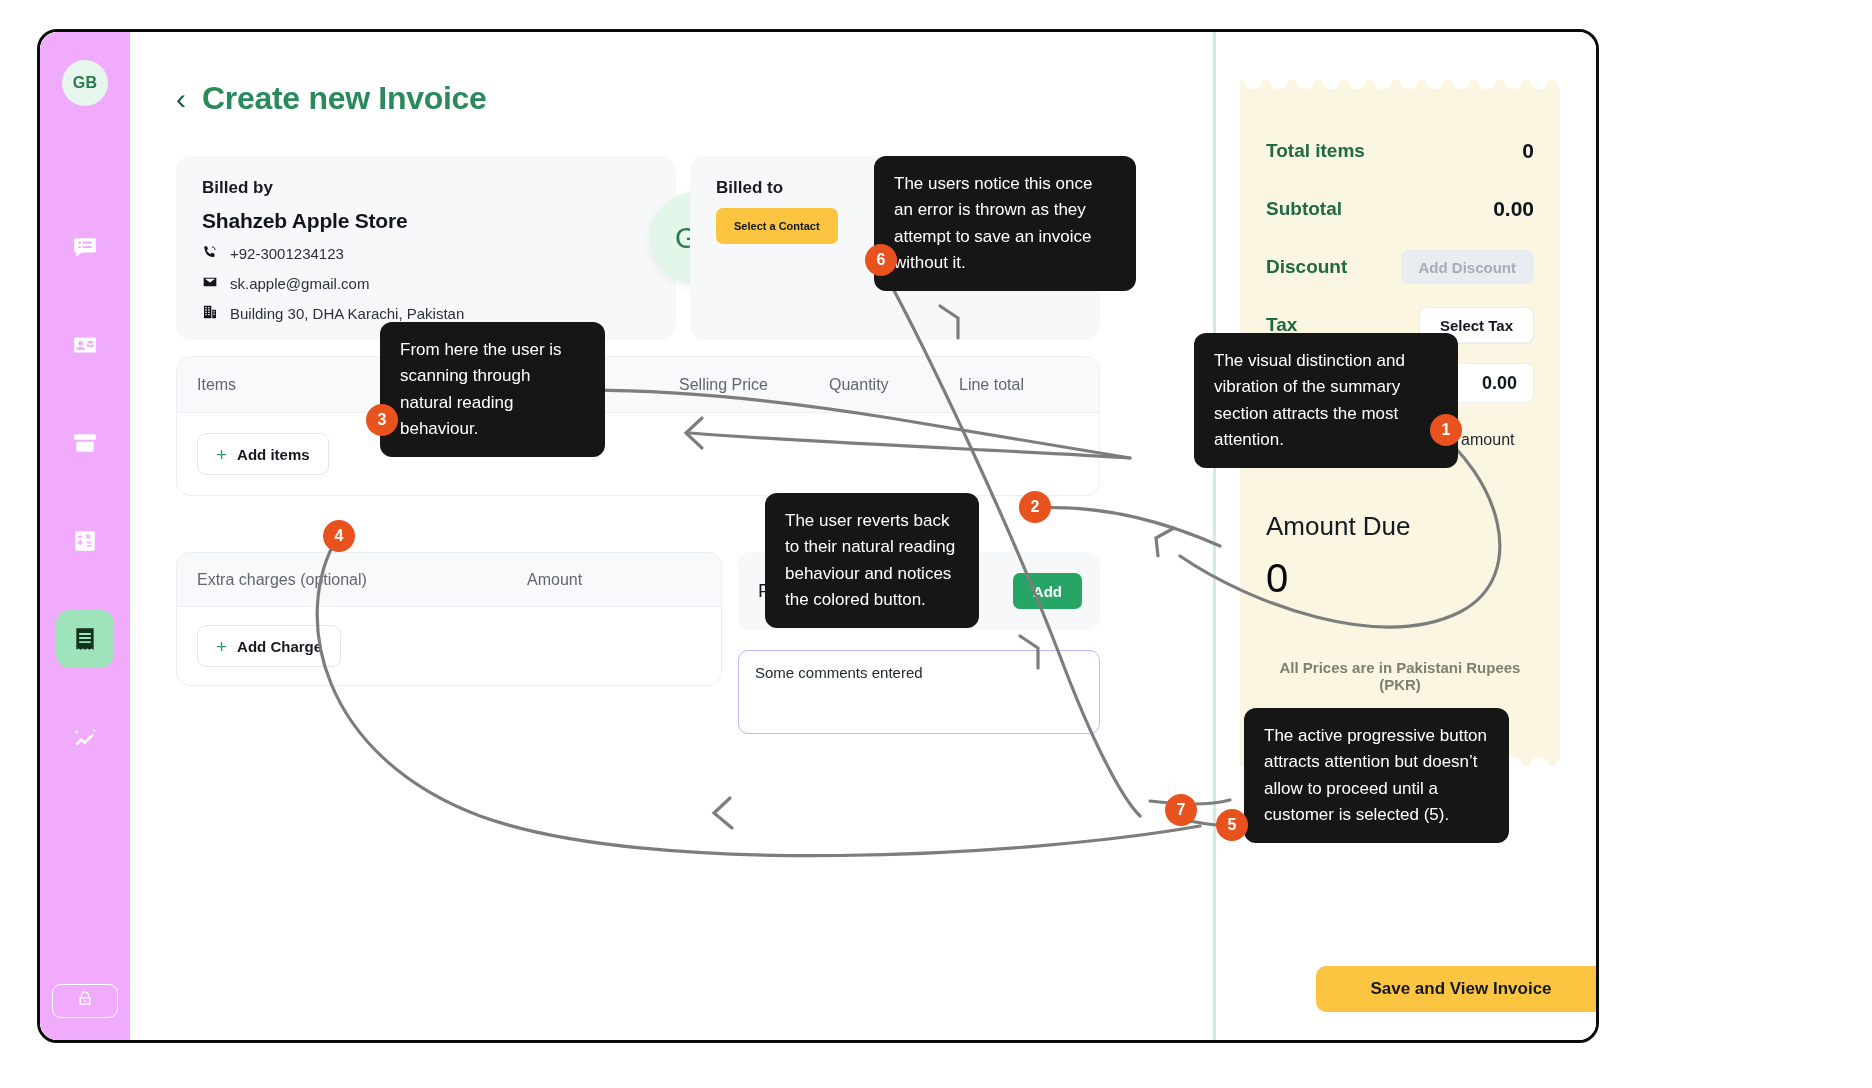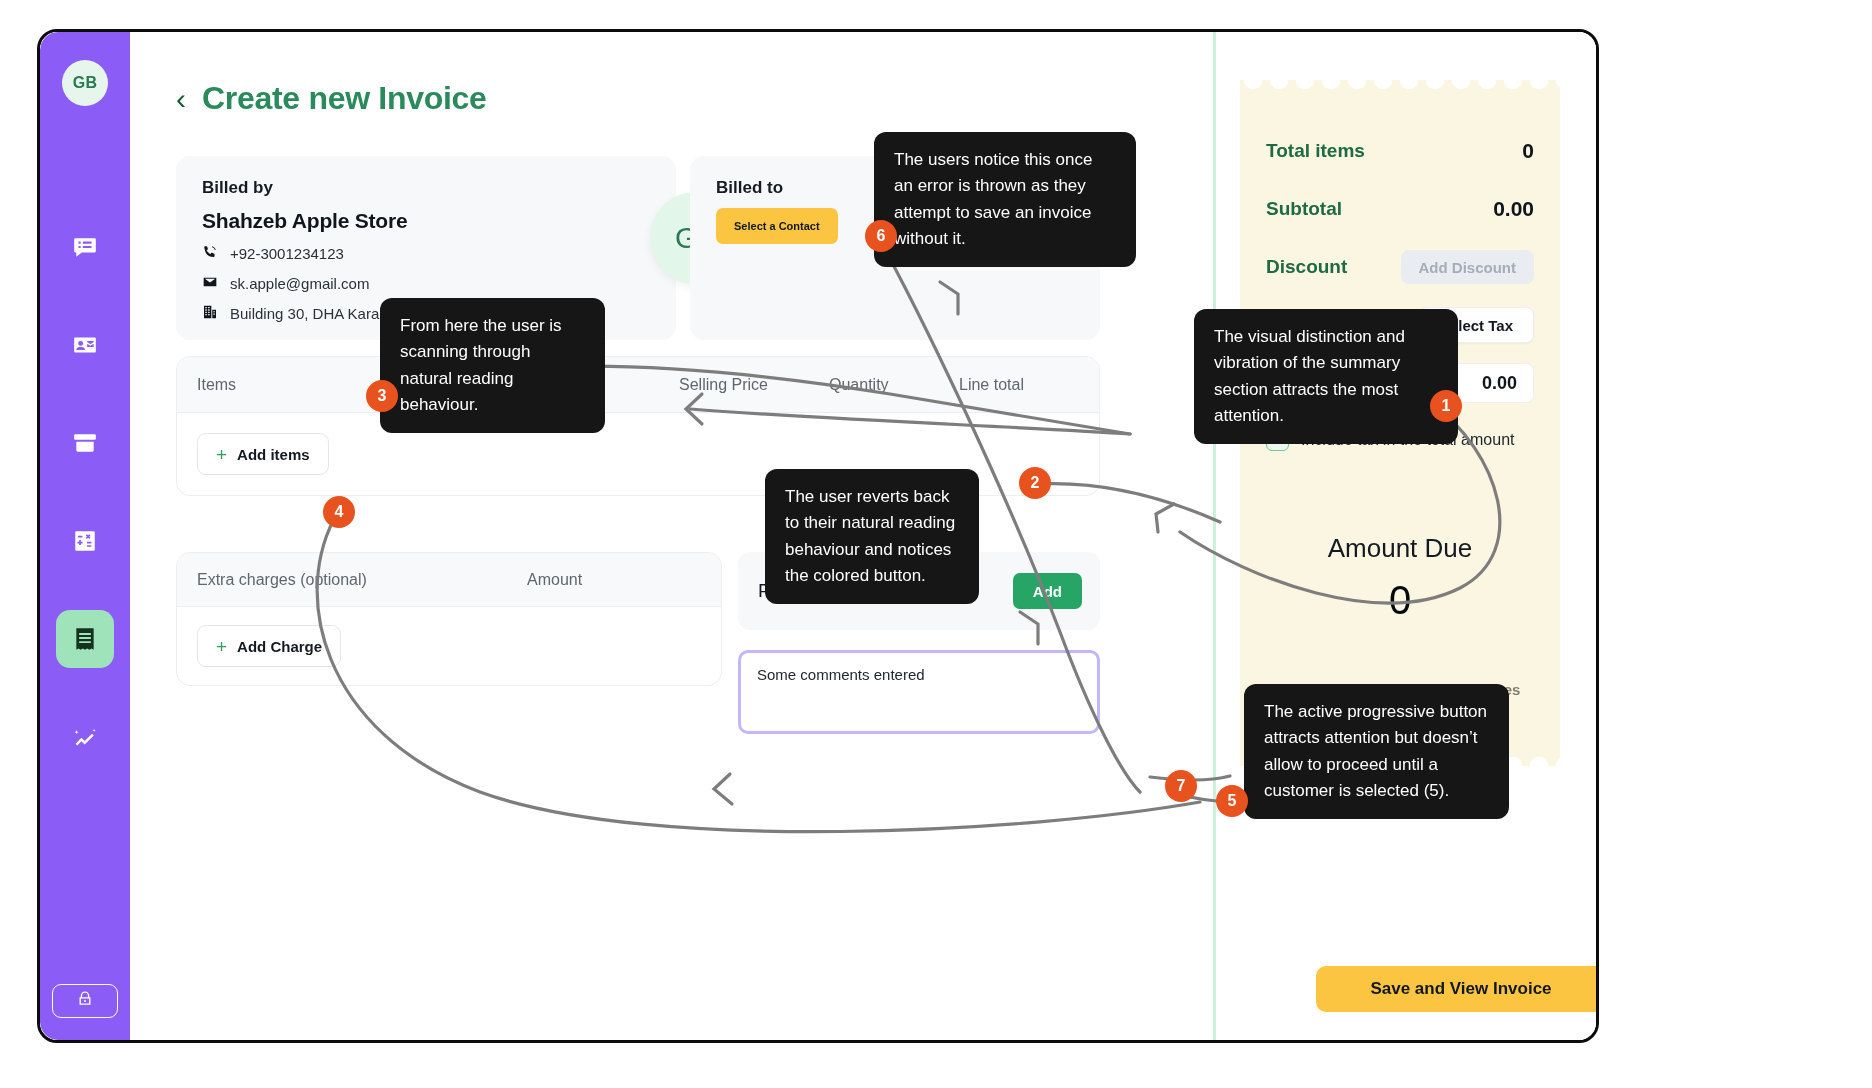--- a/index.html
+++ b/index.html
@@ -28,21 +28,21 @@
     left: 37px; top: 29px;
     width: 1562px; height: 1014px;
     border-radius: 20px;
     border: 3px solid #0c0c0c;
     pointer-events: none;
   }
 
   
   .sidebar {
     width: 90px; height: 100%;
-    background: #8b5cf6;
+    background: #f0abfc;
     border-radius: 18px 0 0 18px;
     display: flex; flex-direction: column; align-items: center;
     padding-top: 28px; padding-bottom: 22px;
     flex: 0 0 90px;
     position: relative;
   }
   .avatar-circle {
     width: 46px; height: 46px; border-radius: 50%;
     background: #e6f6ec; color: #2a7a51;
     display: flex; align-items: center; justify-content: center;
@@ -183,21 +183,21 @@
   }
   .payment-title { font-size: 19px; font-weight: 400; color: #121820; }
   .add-btn {
     height: 36px; padding: 0 20px; border-radius: 7px;
     background: #27a566; color: #ffffff; border: none;
     font-size: 15px; font-weight: 700; cursor: pointer;
     display: flex; align-items: center;
   }
   .comments-box {
     position: absolute; left: 608px; top: 618px; width: 362px; height: 84px;
-    background: #ffffff; border: 3px solid #c4b5fd; border-radius: 10px;
+    background: #ffffff; border: 1px solid #c4b5fd; border-radius: 10px;
     padding: 13px 16px; font-size: 15px; color: #22282f;
   }
 
   
   .receipt {
     position: absolute; left: 1110px; top: 48px; width: 320px; height: 686px;
     background: #fbf6e2;
   }
   .receipt-zig-top, .receipt-zig-bottom {
     position: absolute; left: 0; width: 100%; height: 14px;
@@ -240,38 +240,38 @@
 
   .tax-check-row { display: flex; align-items: center; gap: 12px; margin-top: 16px; }
   .check-box {
     width: 23px; height: 23px; border-radius: 6px;
     border: 1.6px solid #67cf97; background: #eafaf0;
     display: flex; align-items: center; justify-content: center;
   }
   .check-box svg { width: 14px; height: 14px; }
   .tax-check-label { font-size: 16px; color: #1d242c; }
 
-  .amount-due-wrap { margin-top: 82px; text-align: center; }
+  .amount-due-wrap { margin-top: 60px; }
   .amount-due-label { font-size: 26px; color: #141a21; font-weight: 400; }
   .amount-due-value { font-size: 40px; color: #05080c; font-weight: 400; margin-top: 14px; }
   .currency-note {
     margin-top: 58px; text-align: center;
     font-size: 15px; color: #7e7f6c; font-weight: 600;
   }
 
   .save-btn {
     position: absolute; left: 1186px; top: 934px;
     width: 290px; height: 46px; border-radius: 10px;
     background: #fbc441; color: #111820; border: none;
     font-size: 17px; font-weight: 700; cursor: pointer;
     display: flex; align-items: center; justify-content: center;
   }
 
   
-  #overlay { position: absolute; inset: 0; pointer-events: none; z-index: 40; }
+  #overlay { position: absolute; inset: 0; pointer-events: none; z-index: 40; margin-top: 24px; }
   .tooltip {
     position: absolute; background: #161616; color: #ffffff;
     border-radius: 12px; padding: 15px 20px;
     font-size: 17px; line-height: 1.55; font-weight: 400;
     pointer-events: auto;
   }
   .marker {
     position: absolute; width: 32px; height: 32px; border-radius: 50%;
     background: #e8521f; color: #ffffff;
     display: flex; align-items: center; justify-content: center;

